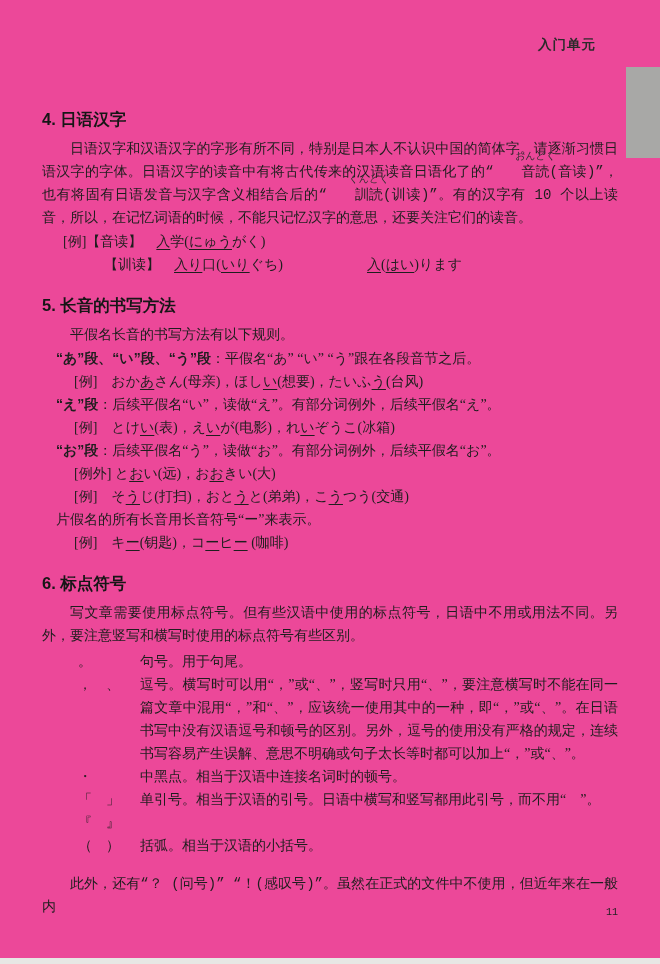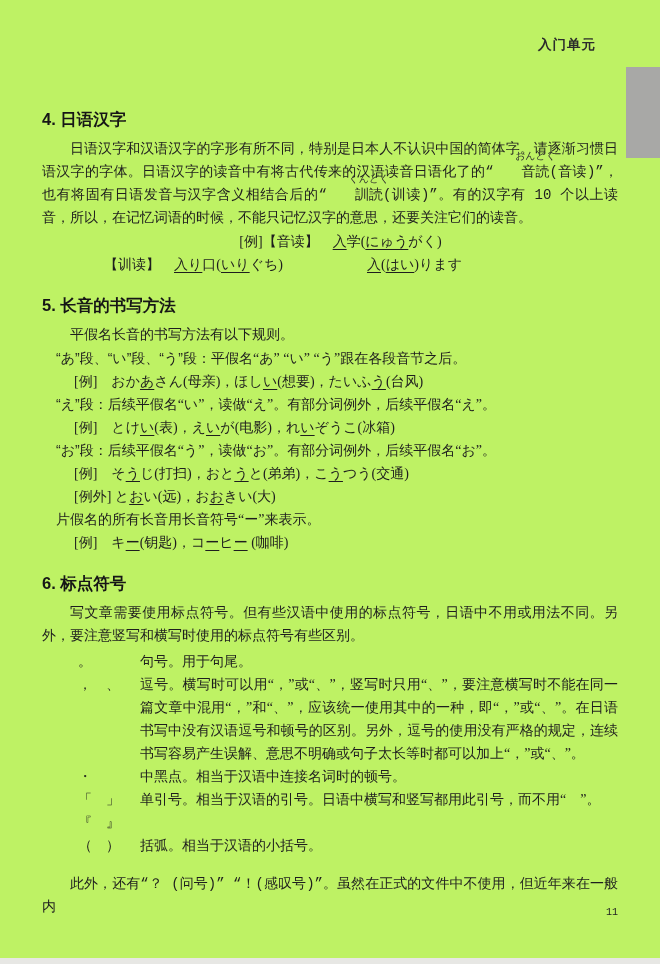--- a/index.html
+++ b/index.html
@@ -4,21 +4,21 @@
 <style>
   html,body { margin:0; padding:0; }
   body {
     width:660px; height:964px;
     background:#f4f4f2;
     font-family:"Liberation Serif","DejaVu Serif",serif;
     color:#1e1e1e;
   }
   .page {
     position:relative; width:660px; height:964px;
-    background:#bef264; overflow:hidden;
+    background:#ec4899; overflow:hidden;
   }
   .running-head {
     position:absolute; top:36px; right:64px;
     font-family:"Liberation Sans","DejaVu Sans",sans-serif;
     font-weight:700; font-size:13.5px; color:#2b2b2b;
     letter-spacing:1px;
   }
   .side-tab {
     position:absolute; top:67px; right:0;
     width:34px; height:91px; background:#a8a8a6;
@@ -30,31 +30,31 @@
   .section { margin-top:18px; }
   .section:first-child { margin-top:0; }
   .section-title {
     margin:0; font-family:"Liberation Sans","DejaVu Sans",sans-serif;
     font-weight:700; font-size:16.5px; line-height:22px; color:#161616;
   }
   .para {
     margin:8px 0 0 0; text-indent:2em; text-align:justify;font-family:Liberation Mono, monospace;
   }
   .line { margin:0; white-space:nowrap; }
-  .s4-ex  { padding-left:21px;text-align:center; }
+  .s4-ex  { padding-left:21px; }
   .s4-ex-kun { padding-left:62px; }
   .s5-rule, .s5-note { padding-left:14px; }
   .s5-ex  { padding-left:32px; }
   .punct-list { margin-top:2px; }
   .punct-item { display:flex; padding-left:36px; }
   .punct-symbol { flex:none; width:62px; }
   .punct-desc { flex:1; text-align:justify; }
   .closing { margin-top:16px; }
   .u { text-decoration:underline; text-underline-offset:3px; text-decoration-thickness:1px; }
-  .b { font-weight:400; font-family:"Liberation Sans","DejaVu Sans",sans-serif; }
+  .b { font-weight:700; font-family:"Liberation Sans","DejaVu Sans",sans-serif; }
   .ruby { position:relative; display:inline-block; }
   .ruby .rt {
     position:absolute; top:-8px; left:50%; transform:translateX(-50%);
     font-size:10px; line-height:8px; white-space:nowrap; color:#2e2e2e;
   }
   .page-number {
     position:absolute; right:42px; bottom:46px;
     font-size:10px; color:#222;
     font-family:Liberation Mono, monospace;
   }
@@ -81,22 +81,22 @@
     </div>
 
     <div class="section">
       <h2 class="section-title">5. 长音的书写方法</h2>
       <p class="para">平假名长音的书写方法有以下规则。</p>
       <div class="line s5-rule"><span class="b">“あ”段、“い”段、“う”段</span><span>：平假名“あ” “い” “う”跟在各段音节之后。</span></div>
       <div class="line s5-ex"><span>[例]　おか</span><span class="u">あ</span><span>さん(母亲)，ほし</span><span class="u">い</span><span>(想要)，たいふ</span><span class="u">う</span><span>(台风)</span></div>
       <div class="line s5-rule"><span class="b">“え”段</span><span>：后续平假名“い”，读做“え”。有部分词例外，后续平假名“え”。</span></div>
       <div class="line s5-ex"><span>[例]　とけ</span><span class="u">い</span><span>(表)，え</span><span class="u">い</span><span>が(电影)，れ</span><span class="u">い</span><span>ぞうこ(冰箱)</span></div>
       <div class="line s5-rule"><span class="b">“お”段</span><span>：后续平假名“う”，读做“お”。有部分词例外，后续平假名“お”。</span></div>
+      <div class="line s5-ex"><span>[例外] と</span><span class="u">お</span><span>い(远)，お</span><span class="u">お</span><span>きい(大)</span></div>
       <div class="line s5-ex"><span>[例]　そ</span><span class="u">う</span><span>じ(打扫)，おと</span><span class="u">う</span><span>と(弟弟)，こ</span><span class="u">う</span><span>つう(交通)</span></div>
-      <div class="line s5-ex"><span>[例外] と</span><span class="u">お</span><span>い(远)，お</span><span class="u">お</span><span>きい(大)</span></div>
       <div class="line s5-note"><span>片假名的所有长音用长音符号“ー”来表示。</span></div>
       <div class="line s5-ex"><span>[例]　キ</span><span class="u">ー</span><span>(钥匙)，コ</span><span class="u">ー</span><span>ヒ</span><span class="u">ー</span><span> (咖啡)</span></div>
     </div>
 
     <div class="section">
       <h2 class="section-title">6. 标点符号</h2>
       <p class="para">写文章需要使用标点符号。但有些汉语中使用的标点符号，日语中不用或用法不同。另外，要注意竖写和横写时使用的标点符号有些区别。</p>
       <div class="punct-list">
         <div class="punct-item">
           <span class="punct-symbol">。</span>

